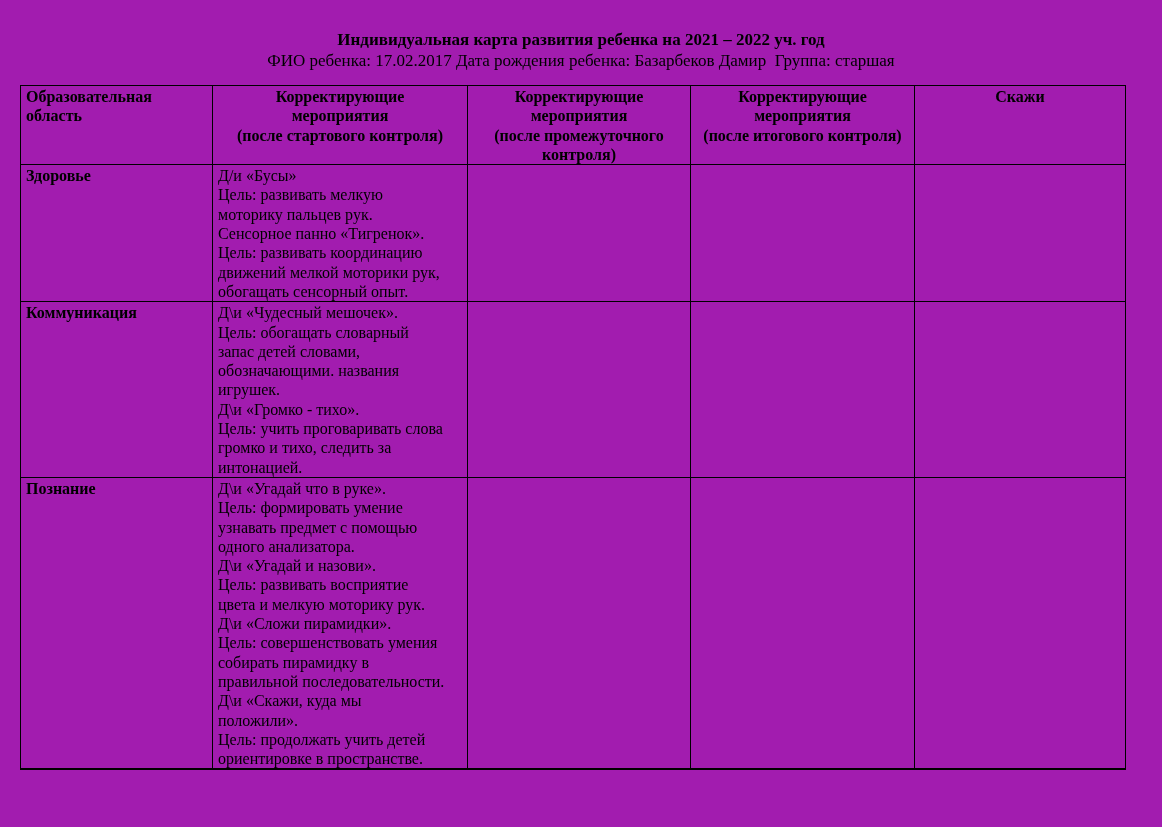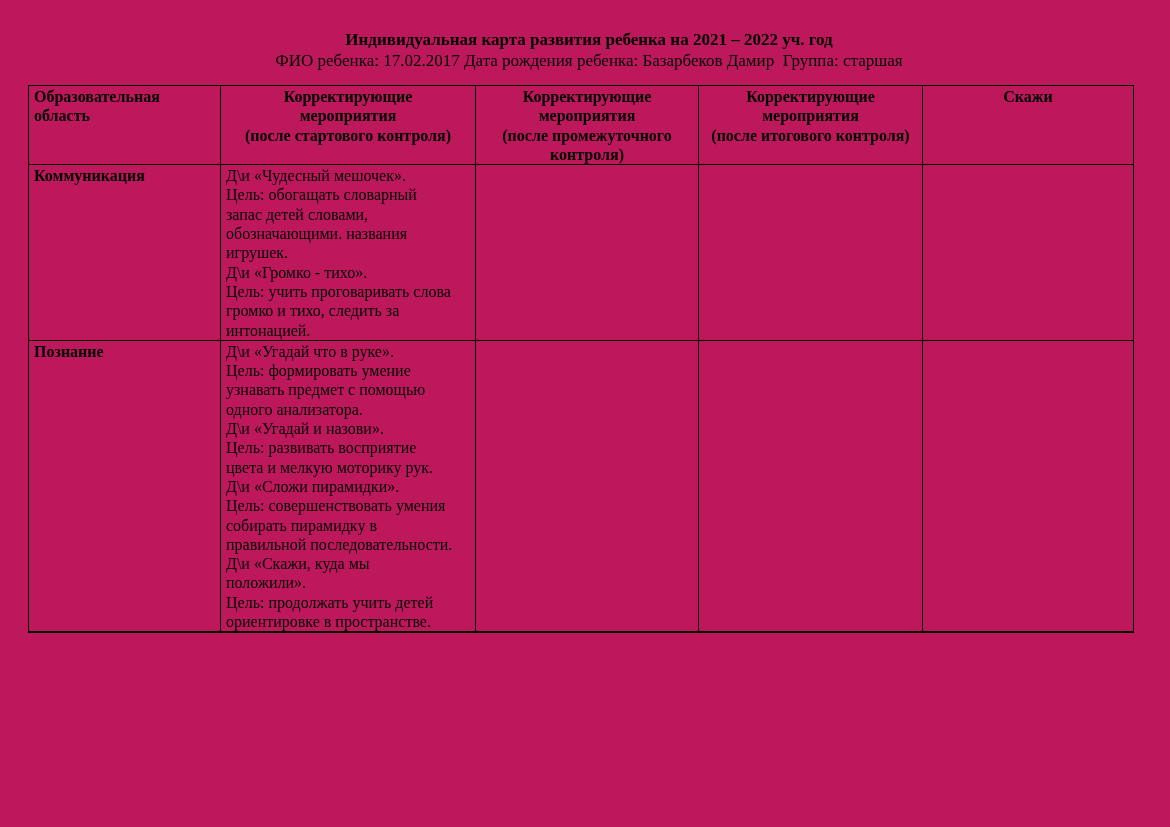--- a/index.html
+++ b/index.html
@@ -6,23 +6,22 @@
     margin: 0;
     padding: 0;
     background: #ffffff;
     color: #000000;
     font-family: "Liberation Serif", "DejaVu Serif", serif;
   }
   .page {
     position: relative;
     width: 1162px;
     height: 827px;
-    background: #be185d;
+    background: #a21caf;
     overflow: hidden;
-    padding-left: 8px;
   }
   .doc-title {
     padding-top: 29px;
     text-align: center;
     font-weight: bold;
     font-size: 17px;
     line-height: 22px;
   }
   .doc-subtitle {
     text-align: center;
@@ -93,20 +92,33 @@
 мероприятия
 (после промежуточного
 контроля)</th>
         <th>Корректирующие
 мероприятия
 (после итогового контроля)</th>
         <th>Скажи</th>
       </tr>
     </thead>
     <tbody>
+      <tr class="row-0">
+        <td class="area-cell">Здоровье</td>
+        <td>Д/и «Бусы»
+Цель: развивать мелкую
+моторику пальцев рук.
+Сенсорное панно «Тигренок».
+Цель: развивать координацию
+движений мелкой моторики рук,
+обогащать сенсорный опыт.</td>
+        <td></td>
+        <td></td>
+        <td></td>
+      </tr>
       <tr class="row-1">
         <td class="area-cell">Коммуникация</td>
         <td>Д\и «Чудесный мешочек».
 Цель: обогащать словарный
 запас детей словами,
 обозначающими. названия
 игрушек.
 Д\и «Громко - тихо».
 Цель: учить проговаривать слова
 громко и тихо, следить за

